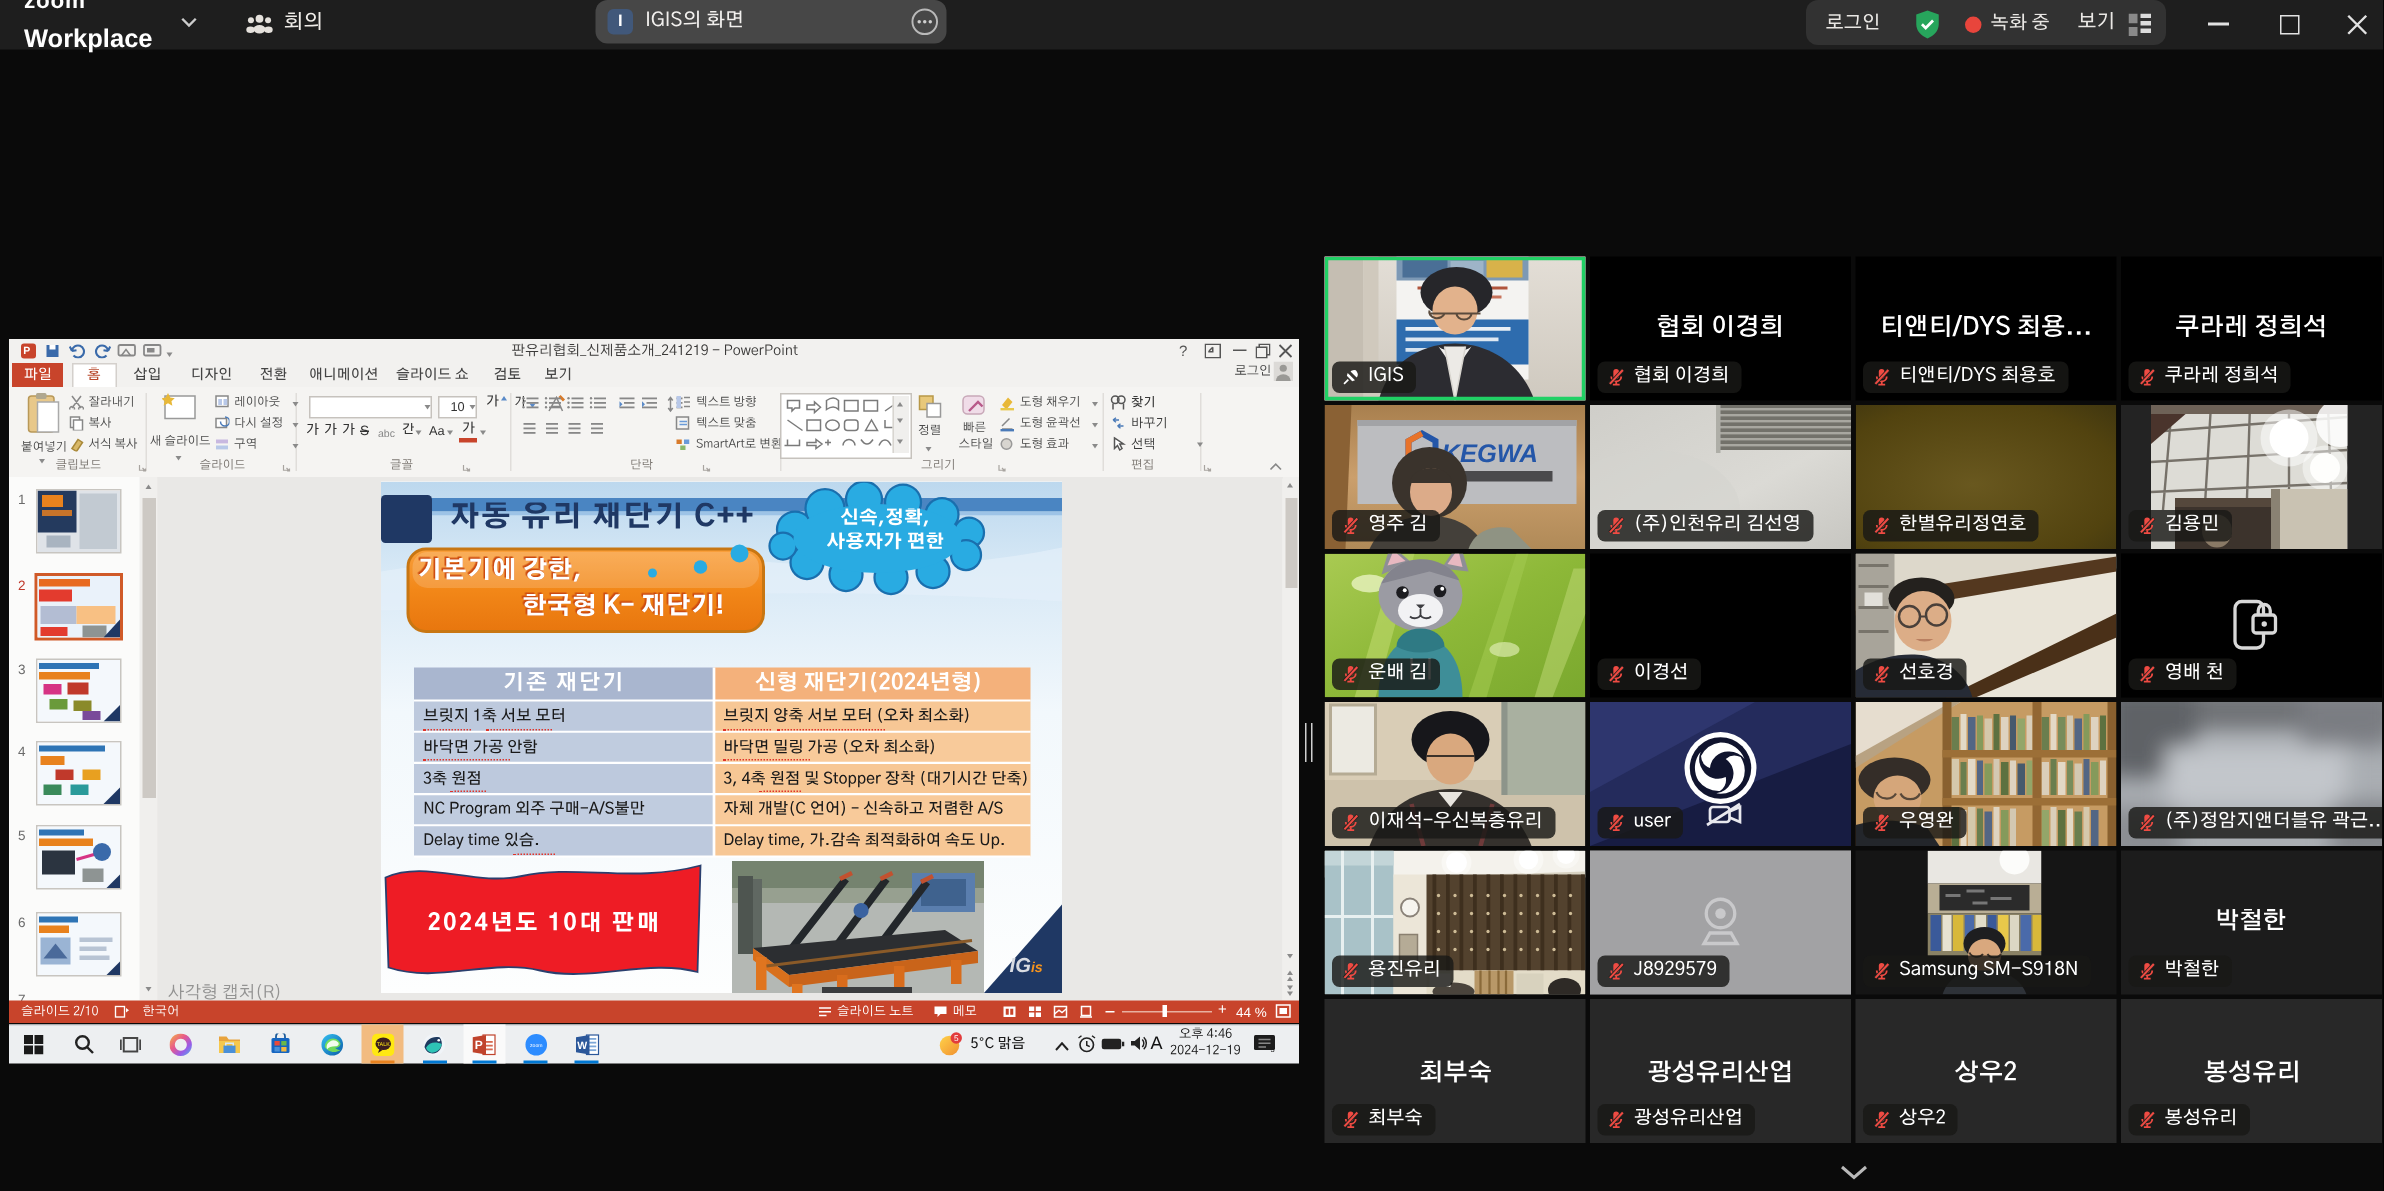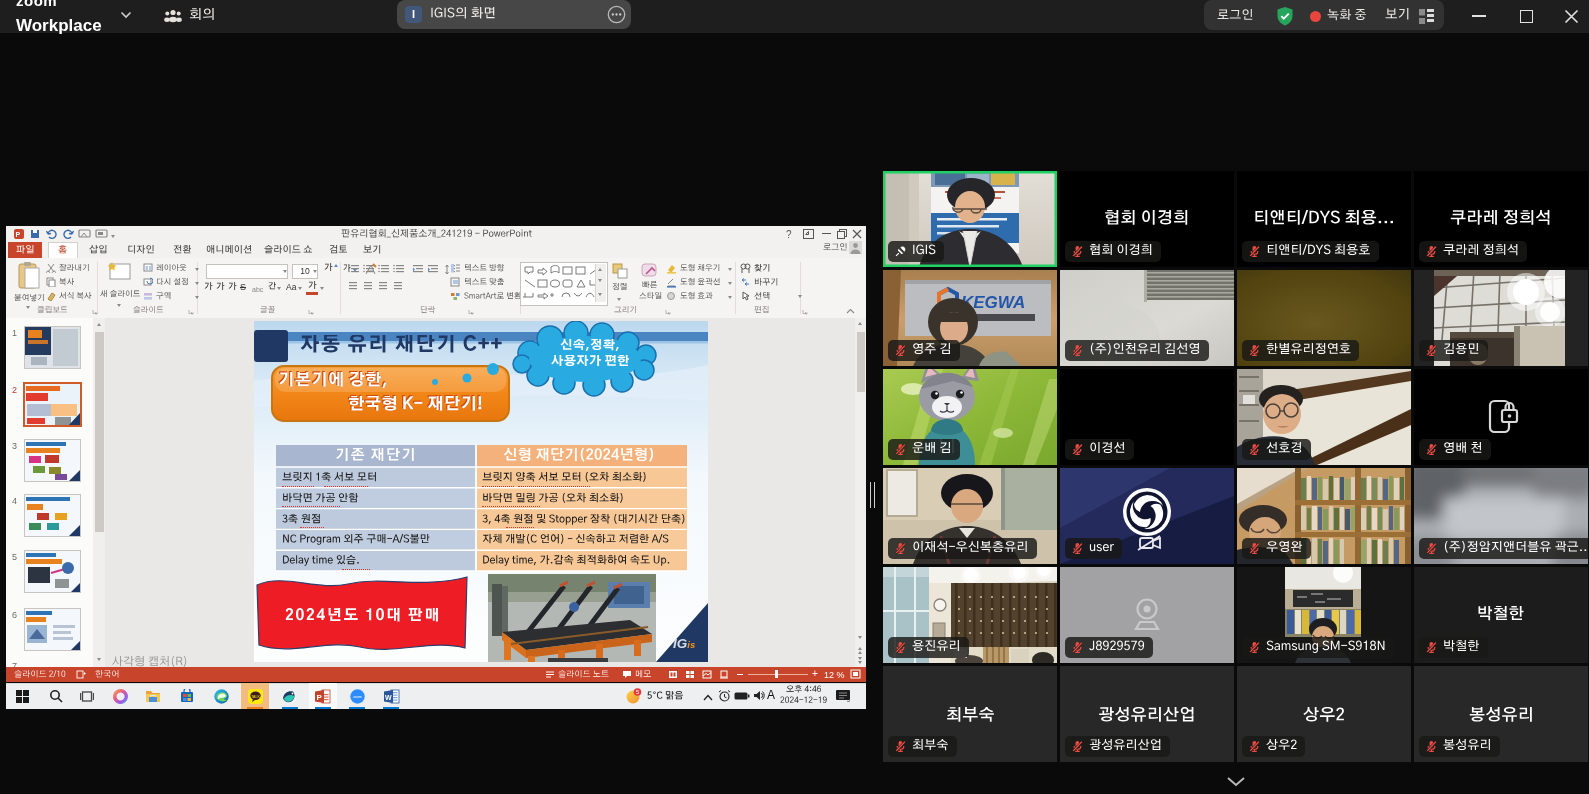--- a/index.html
+++ b/index.html
@@ -1445,21 +1445,21 @@
       <path d="M1 6 l3 -2.5 l2 1.5 l3 -2.5" stroke="#fff" fill="none"></path>
     </svg>
     <svg class="abs" style="left:719px;top:670px" width="10" height="9" viewBox="0 0 10 9">
       <rect x="2" y="1" width="6" height="6" fill="none" stroke="#fff"></rect>
       <path d="M1 8 h8" stroke="#fff"></path>
     </svg>
     <div class="abs" style="left:737px;top:673.5px;width:6px;height:1.5px;background:#fff"></div>
     <div class="abs" style="left:748px;top:673.5px;width:60px;height:1.4px;background:#e8b0a0"></div>
     <div class="abs" style="left:775px;top:670px;width:2.5px;height:8px;background:#fff"></div>
     <div class="abs" style="left:812px;top:668px;color:#fff;font-size:10px">+</div>
-    <div class="abs" style="left:824px;top:669.5px;color:#fff;font-size:9px">12 %</div>
+    <div class="abs" style="left:824px;top:669.5px;color:#fff;font-size:9px">44 %</div>
     <svg class="abs" style="left:850px;top:669px" width="11" height="10" viewBox="0 0 11 10">
       <rect x="1" y="1" width="9" height="8" fill="none" stroke="#fff"></rect>
       <path d="M3 3 h5 v4 h-5 Z" fill="#fff"></path>
     </svg>
     <div class="abs" style="left:6px;top:683px;width:860px;height:26px;background:#edeff1;border-top:1px solid #d8dbde;box-sizing:border-box"></div>
     <svg class="abs" style="left:16px;top:690px" width="13" height="13" viewBox="0 0 13 13" fill="#1a1a1a">
       <rect x="0" y="0" width="6" height="6"></rect>
       <rect x="7" y="0" width="6" height="6"></rect>
       <rect x="0" y="7" width="6" height="6"></rect>
       <rect x="7" y="7" width="6" height="6"></rect>

